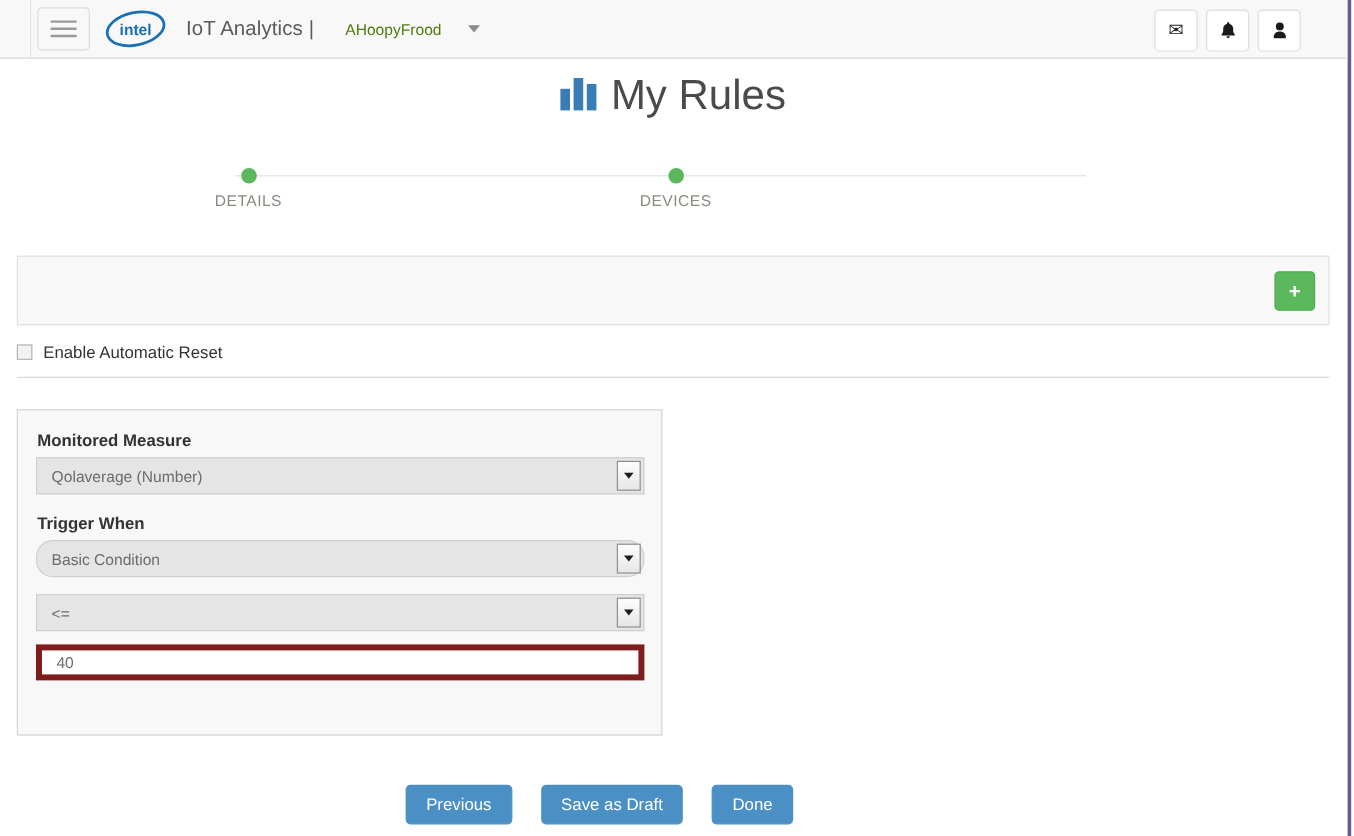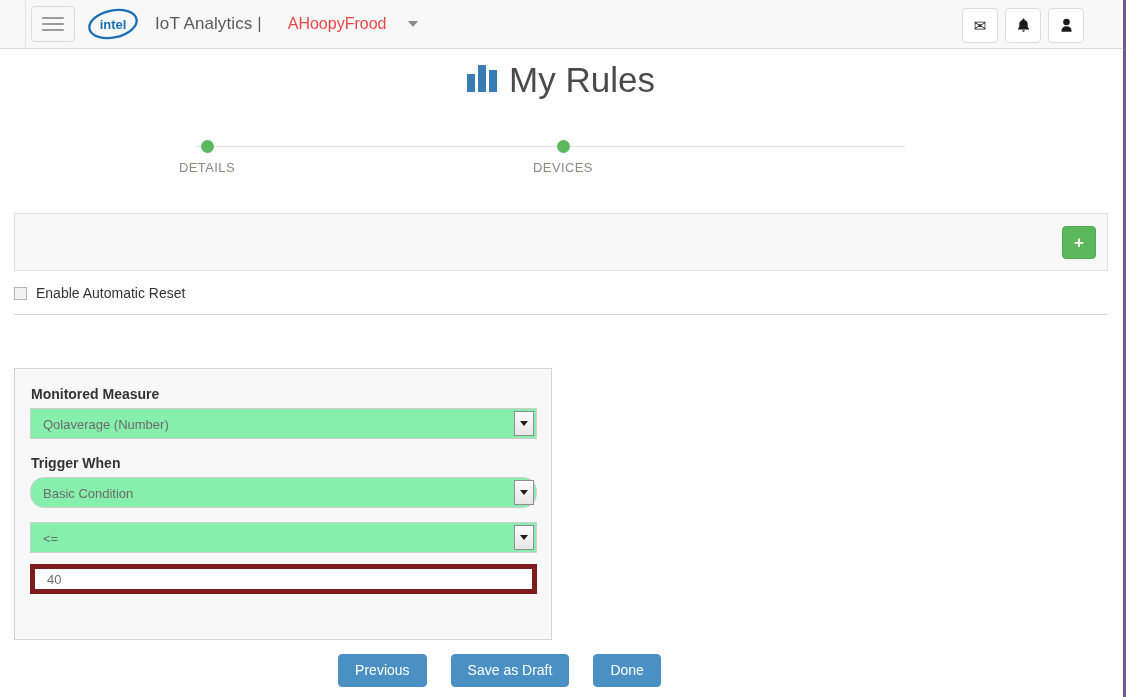--- a/index.html
+++ b/index.html
@@ -96,22 +96,22 @@
   .brand-text {
     margin-left: 16px;
     font-size: 17px;
     color: #5a5a5a;
     font-weight: 400;
     letter-spacing: 0.1px;
     white-space: nowrap;
   }
   .account-text {
     margin-left: 26px;
-    font-size: 16px;
-    color: #ef4444;
+    font-size: 13px;
+    color: #4d7c0f;
     white-space: nowrap;
     cursor: pointer;
   }
   .caret-down {
     margin-left: 22px;
     width: 0;
     height: 0;
     border-left: 5px solid transparent;
     border-right: 5px solid transparent;
     border-top: 6px solid #8c8c8c;
@@ -276,38 +276,37 @@
   
   .cond-panel {
     position: absolute;
     top: 341px;
     left: 14px;
     width: 538px;
     height: 272px;
     background: #f8f8f8;
     border: 1px solid #d4d4d4;
     box-sizing: border-box;
-    margin-top: 27px;
   }
   .field-label {
     position: absolute;
     left: 16px;
     font-size: 14px;
     font-weight: bold;
     color: #333333;
   }
   .lbl-measure { top: 17px; }
   .lbl-trigger { top: 86px; }
 
   .sel-wrap {
     position: absolute;
     left: 15px;
     width: 507px;
     height: 31px;
-    background: #86efac;
+    background: #e5e5e5;
     border: 1px solid #cfcfcf;
     box-sizing: border-box;
     cursor: pointer;
   }
   .sel-text {
     position: absolute;
     left: 12px;
     top: 50%;
     transform: translateY(-50%);
     font-size: 13px;

